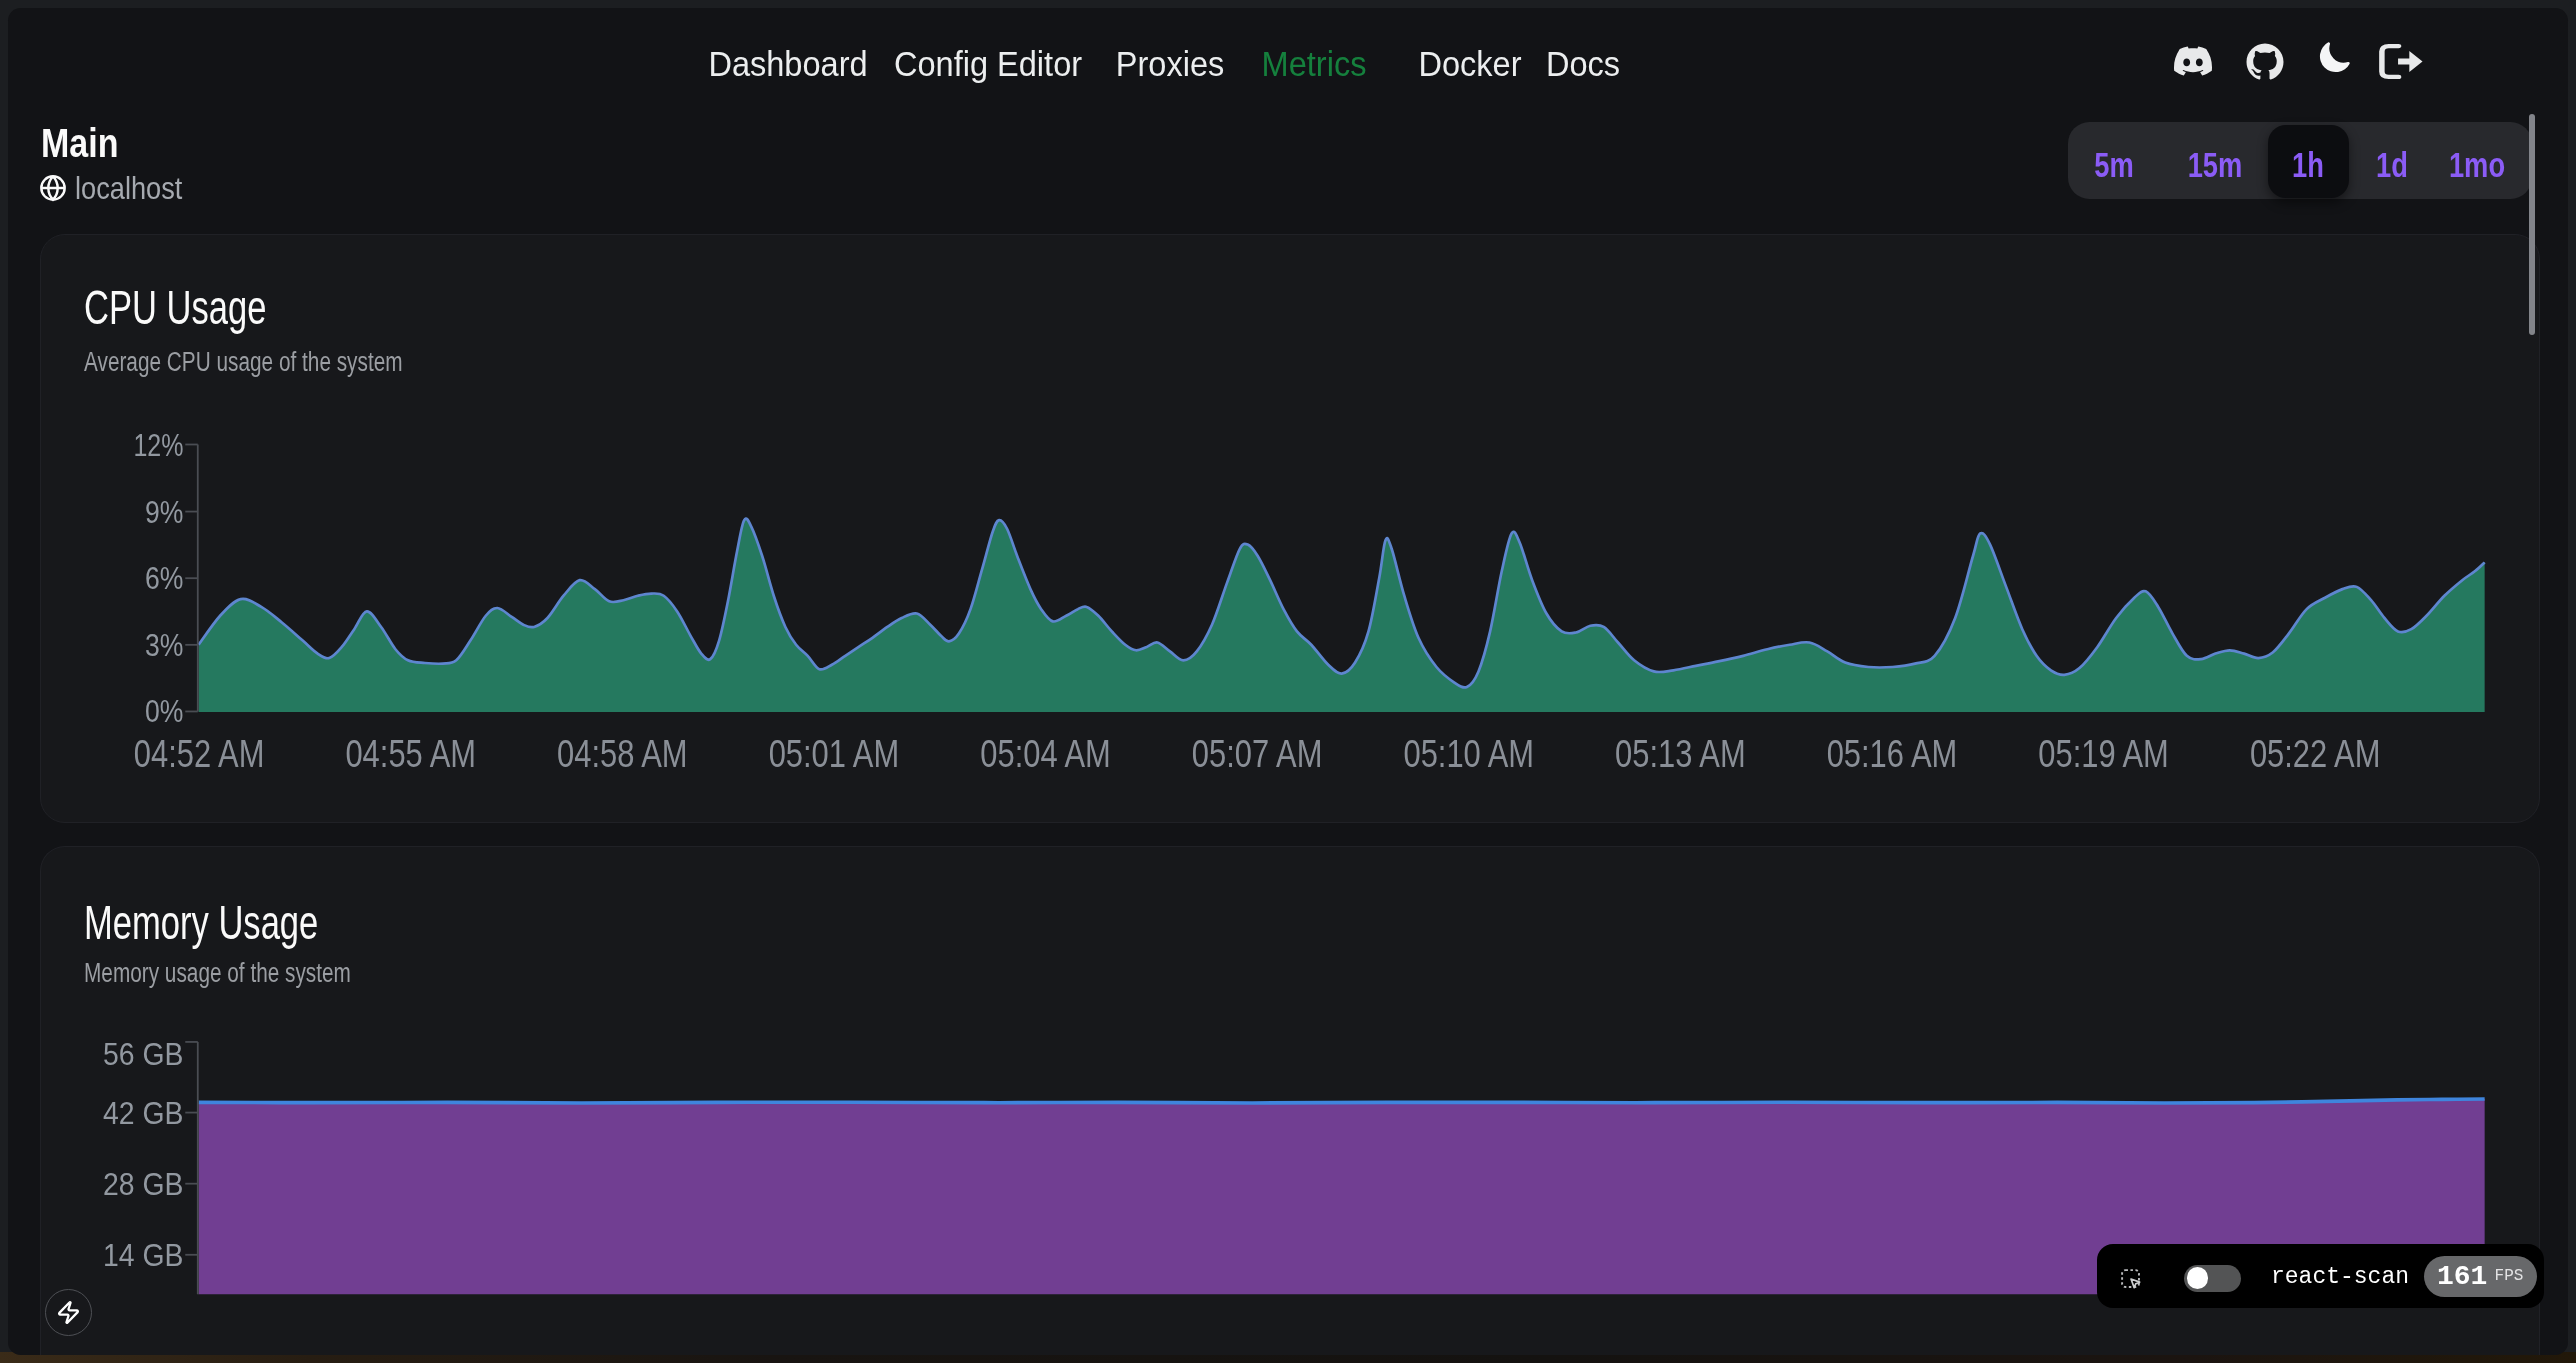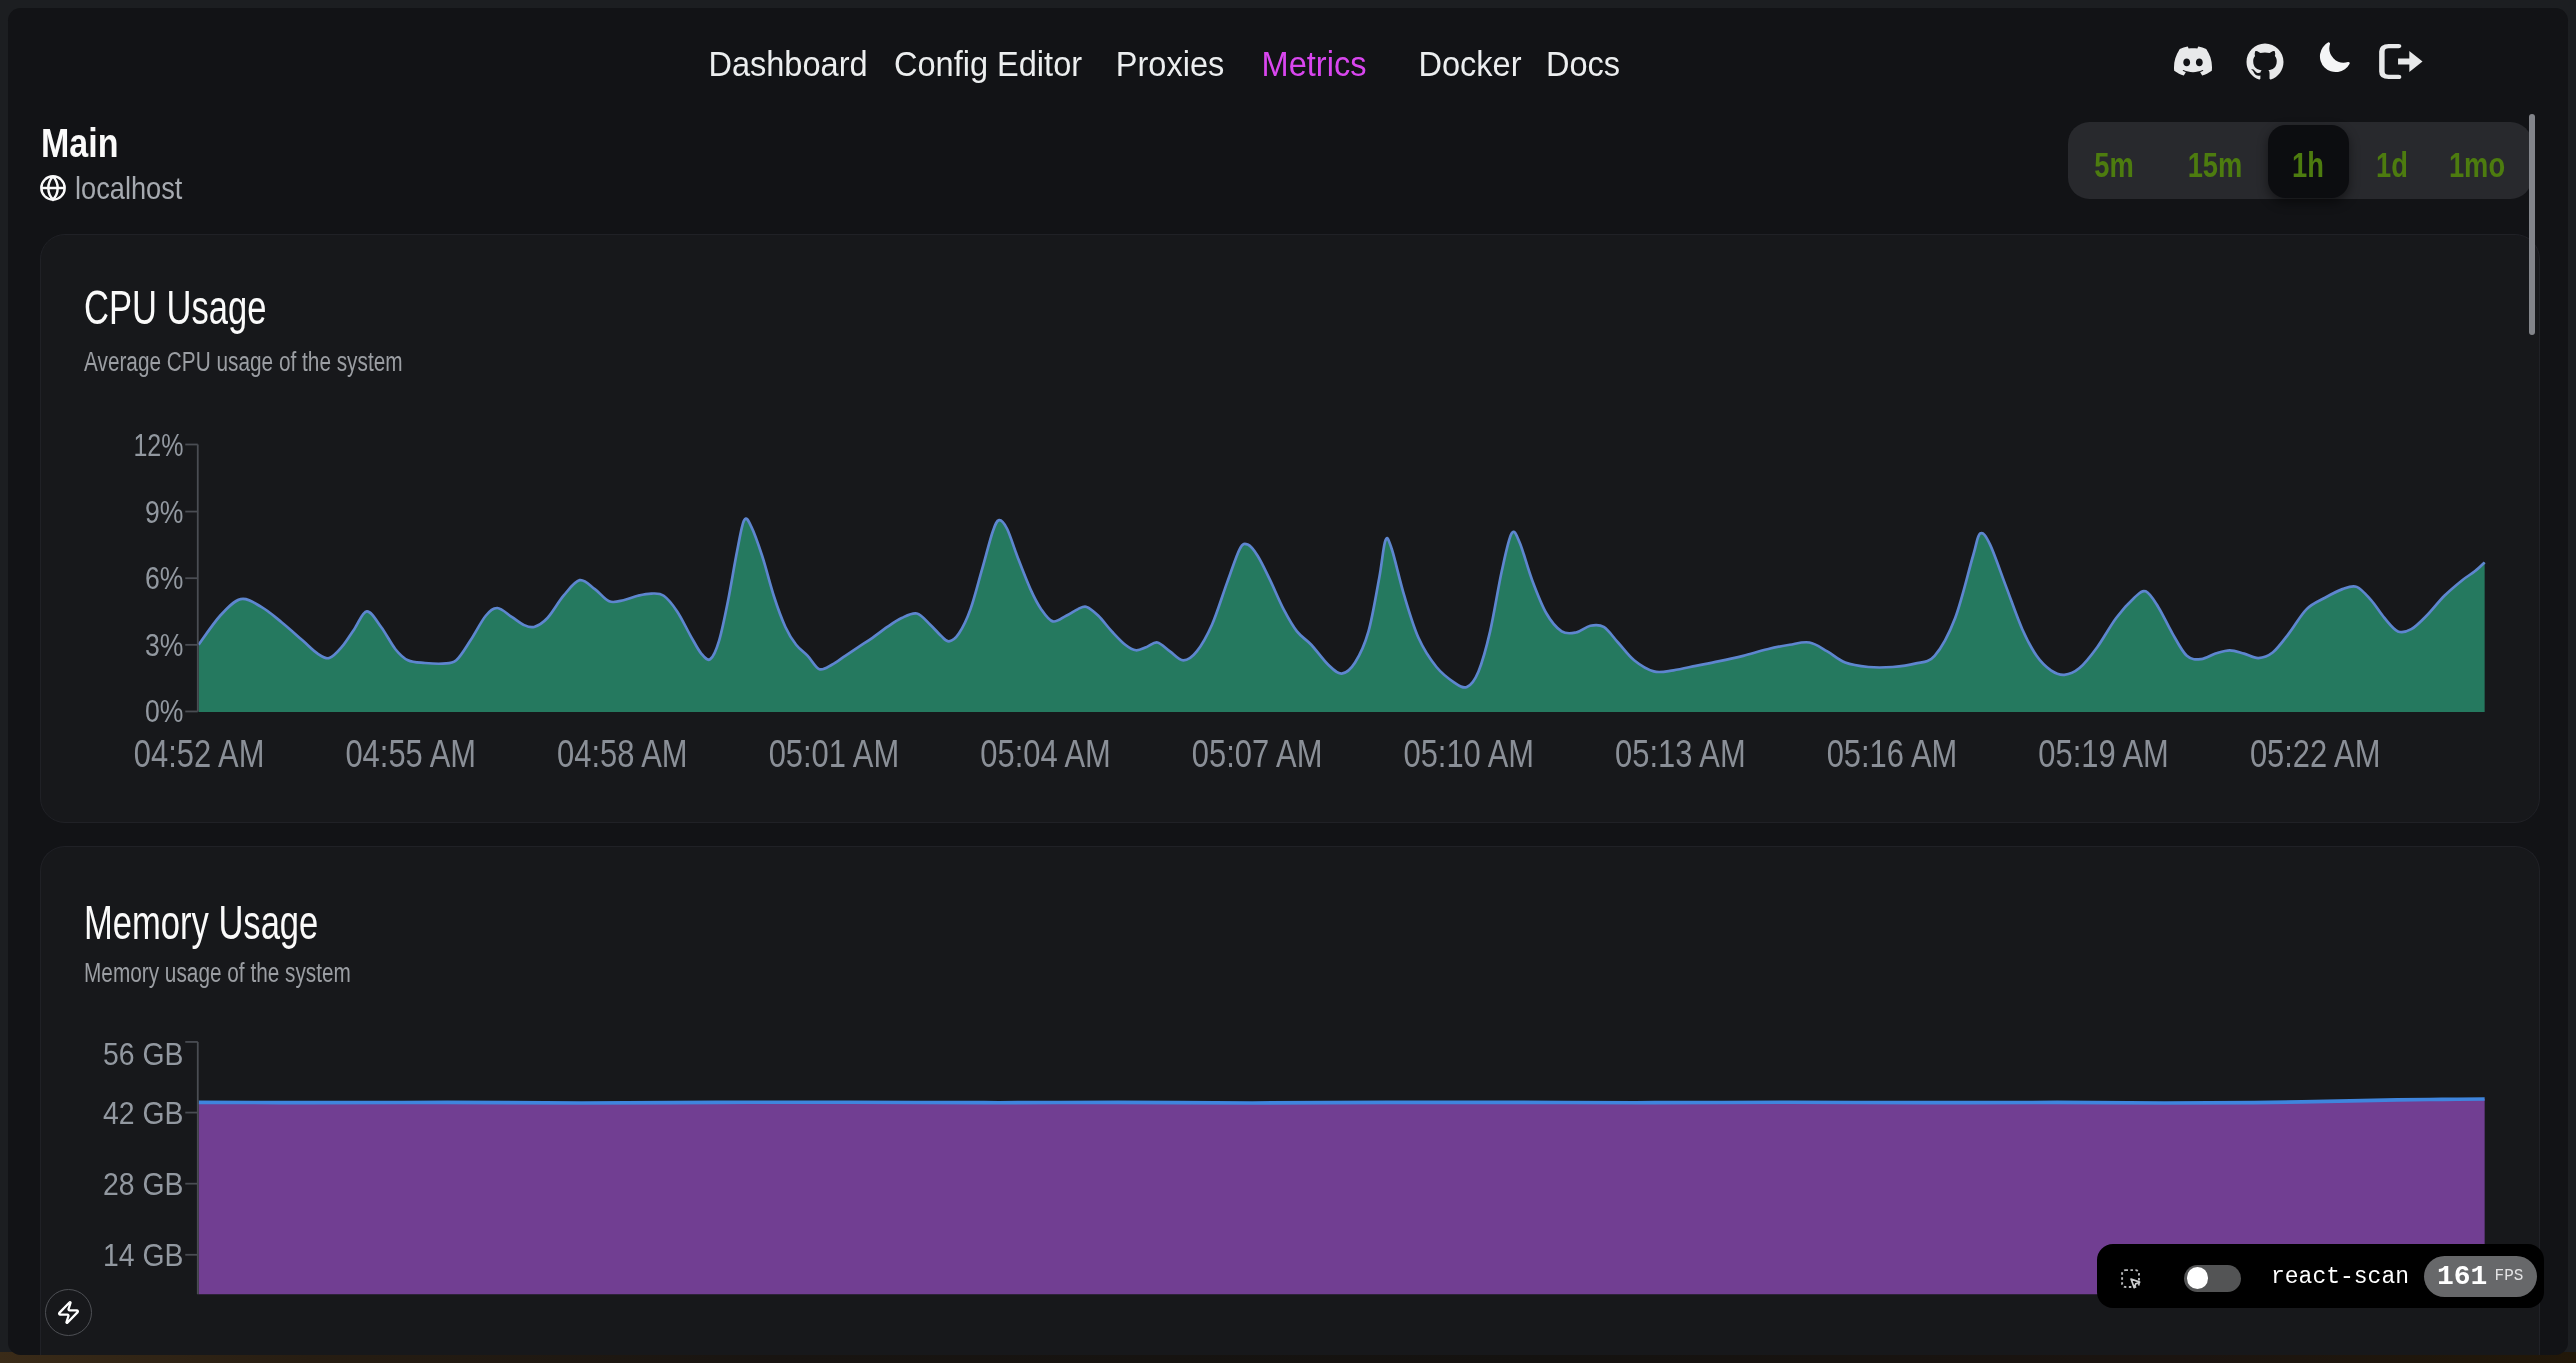--- a/index.html
+++ b/index.html
@@ -7,34 +7,34 @@
 .abs { position:absolute; }
 #frame { position:absolute; inset:0; background:#1c1e21; }
 #frame::after { content:""; position:absolute; left:0; right:0; bottom:0; height:10.7px;
   background:linear-gradient(90deg,#3a2b18 0%,#271d12 12%,#181411 30%,#141210 60%,#1b1410 85%,#221809 100%); }
 #app { position:absolute; left:8px; top:8px; width:2560px; height:1347px;
   background:#121316; border-radius:12.5px; overflow:hidden; }
 #world { position:absolute; left:-8px; top:-8px; width:2376px; height:1363px; }
 .navlink { position:absolute; top:46px; transform:translateX(-50%); color:#eceeef;
   font-size:35px; line-height:1; white-space:nowrap; }
 .navlink span { display:inline-block; transform:scaleX(0.93); transform-origin:center; }
-.navlink.active { color:#d946ef; }
+.navlink.active { color:#15803d; }
 .iconbtn { position:absolute; }
 .iconbtn svg { display:block; width:100%; height:100%; }
 #main-title { position:absolute; left:41px; top:123px; color:#fafafa; font-size:40px;
   font-weight:bold; line-height:1; transform:scaleX(0.85); transform-origin:left center; }
 #main-sub { position:absolute; left:39px; top:172px; display:flex; align-items:center; gap:8px; }
 #main-sub svg { width:28px; height:28px; }
 #main-sub span { color:#a6aab0; font-size:32px; line-height:1; display:inline-block;
   transform:scaleX(0.85); transform-origin:left center; }
 #seg { position:absolute; left:2068px; top:122px; width:464px; height:77px;
   background:#28292d; border-radius:21.5px; }
 .segsel { position:absolute; left:2268px; top:125px; width:81px; height:73px;
   background:#0c0d10; border-radius:18px; box-shadow:0 4.5px 10.7px rgba(0,0,0,.45); }
-.segtxt { position:absolute; top:164px; transform:translate(-50%,-50%); color:#4d7c0f;
+.segtxt { position:absolute; top:164px; transform:translate(-50%,-50%); color:#8b5cf6;
   font-size:35px; font-weight:bold; line-height:1; }
 .segtxt span { display:inline-block; transform:scaleX(0.78); transform-origin:center; }
 #scrollthumb { position:absolute; left:2529px; top:114px; width:6.3px; height:221px;
   background:#82848a; border-radius:3.6px; z-index:60; }
 .card { position:absolute; left:40px; width:2500px; background:#17181b;
   border:1.8px solid #202126; border-radius:25px; }
 #card-cpu { top:234px; height:589px; }
 #card-mem { top:846px; height:509px; border-radius:25px 25px 0 0; border-bottom:none; }
 .cardtitle { position:absolute; left:84px; color:#fafafa; font-size:48px; line-height:1;
   transform:scaleX(0.72); transform-origin:left center; white-space:nowrap; }

